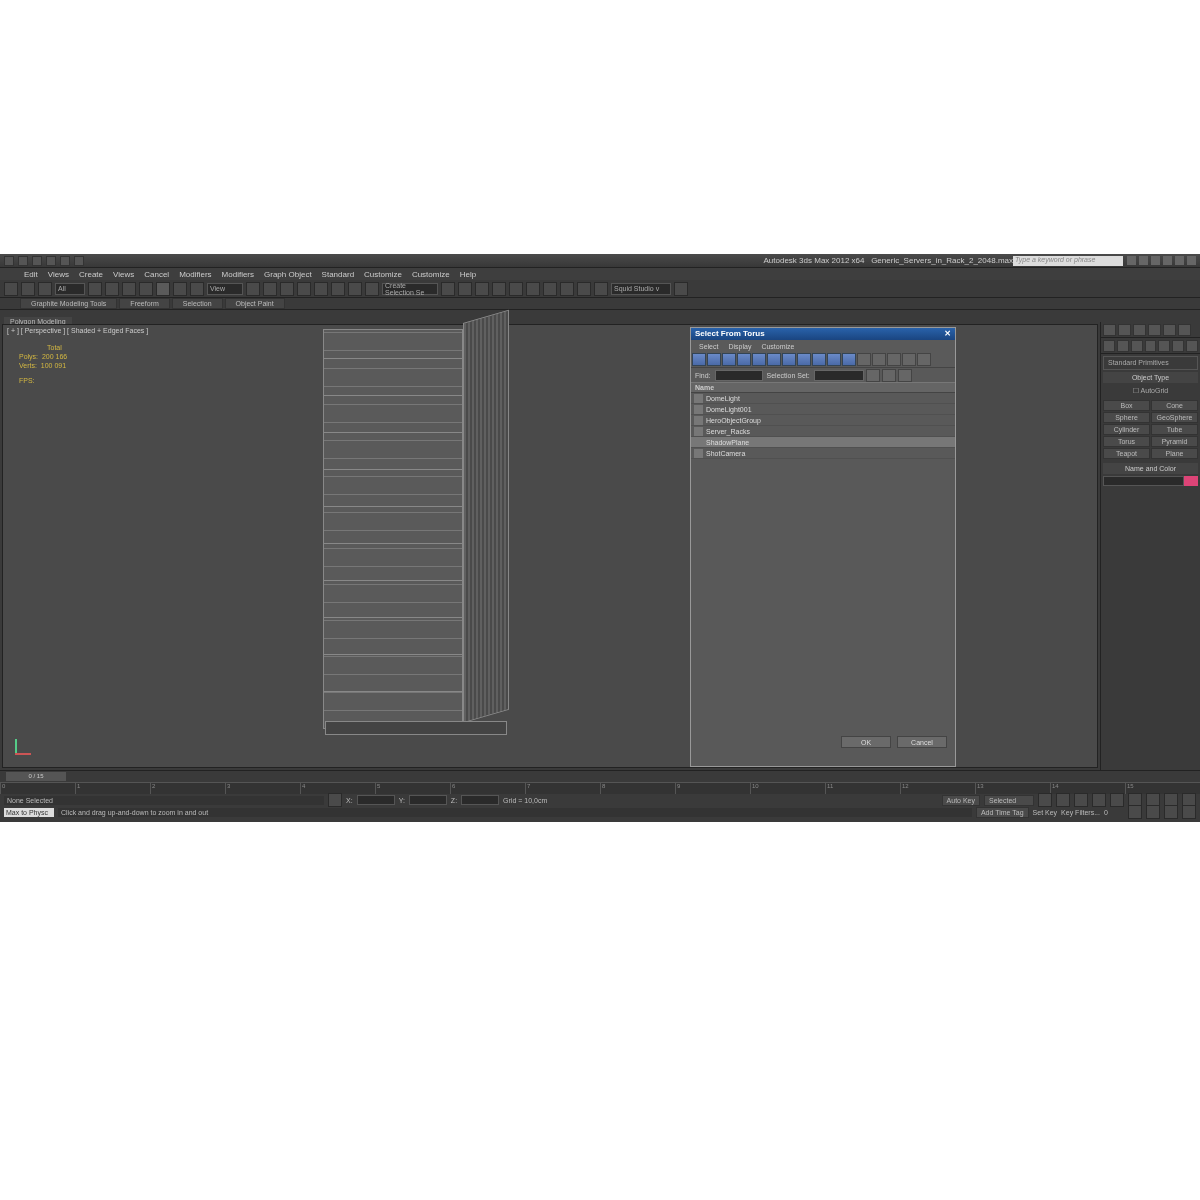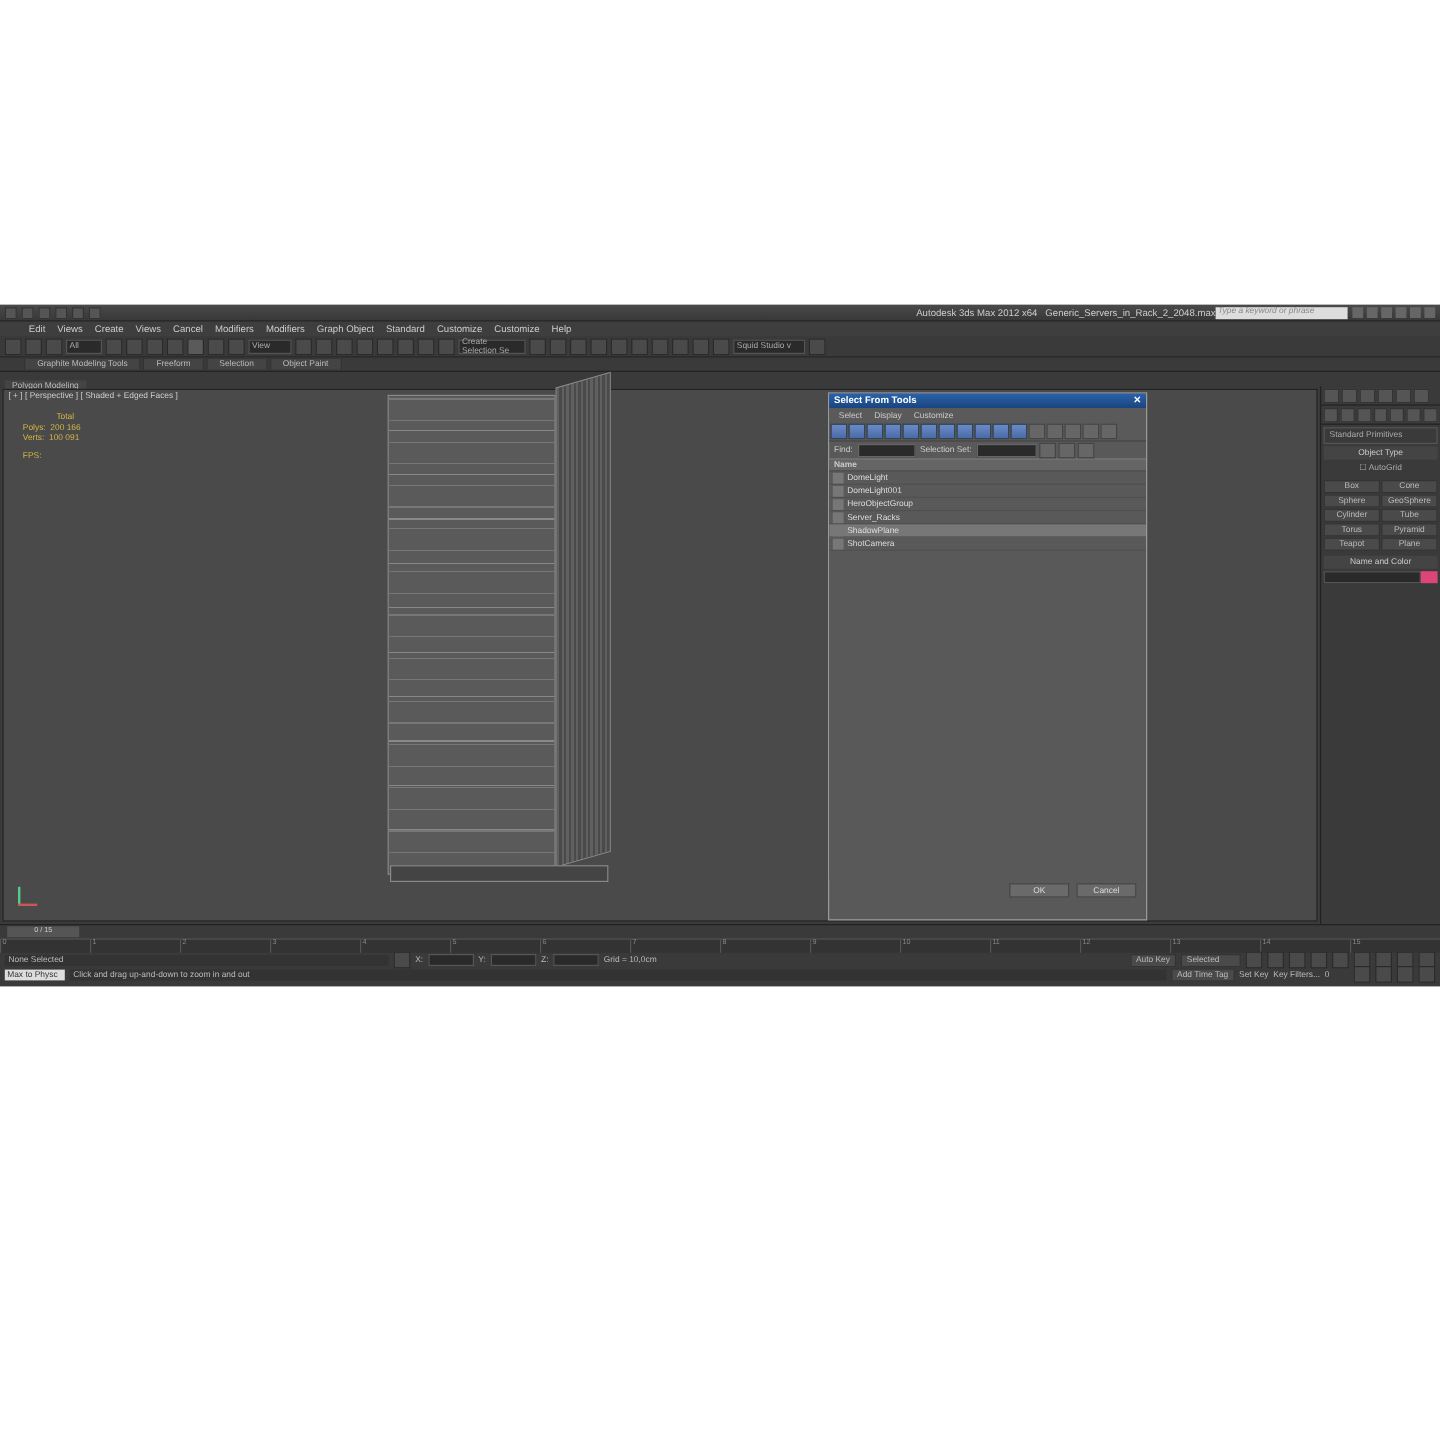--- a/index.html
+++ b/index.html
@@ -275,21 +275,21 @@
     <div class="kbtn">Key Filters...</div>
     <div class="coord" style="width:20px">0</div>
     <div class="tool-btn"></div>
     <div class="tool-btn"></div>
     <div class="tool-btn"></div>
     <div class="tool-btn"></div>
   </div>
 
   <div class="sfs">
     <div class="sfs-title">
-      <span>Select From Tools</span>
+      <span>Select From Torus</span>
         <span>✕</span>
     </div>
     <div class="sfs-menu">
       <span>Select</span>
       <span>Display</span>
       <span>Customize</span>
     </div>
     <div class="sfs-toolbar">
       <div class="sfs-tbtn"></div>
       <div class="sfs-tbtn"></div>

